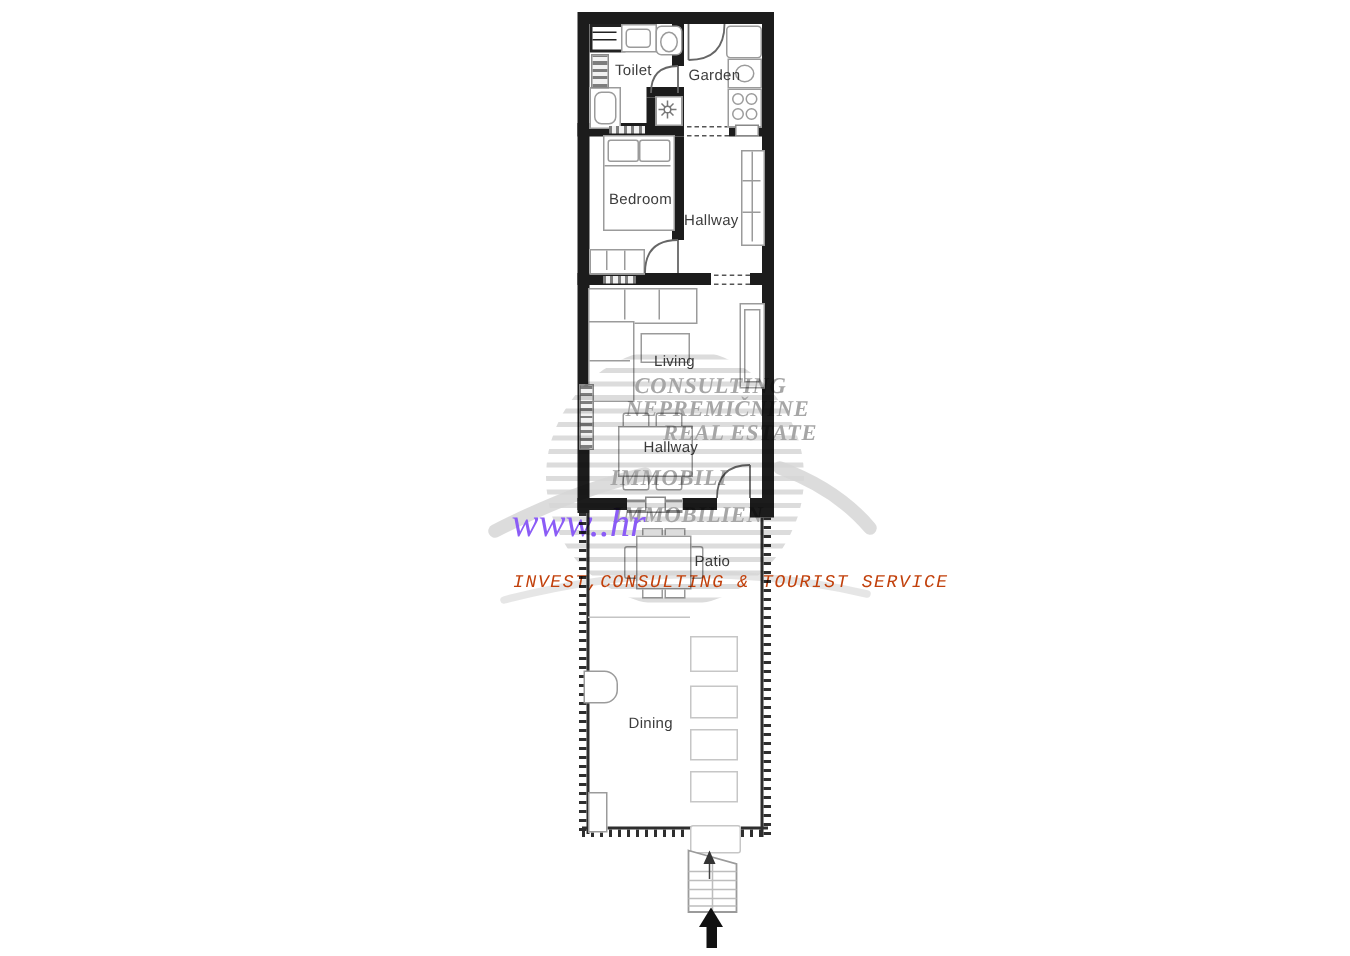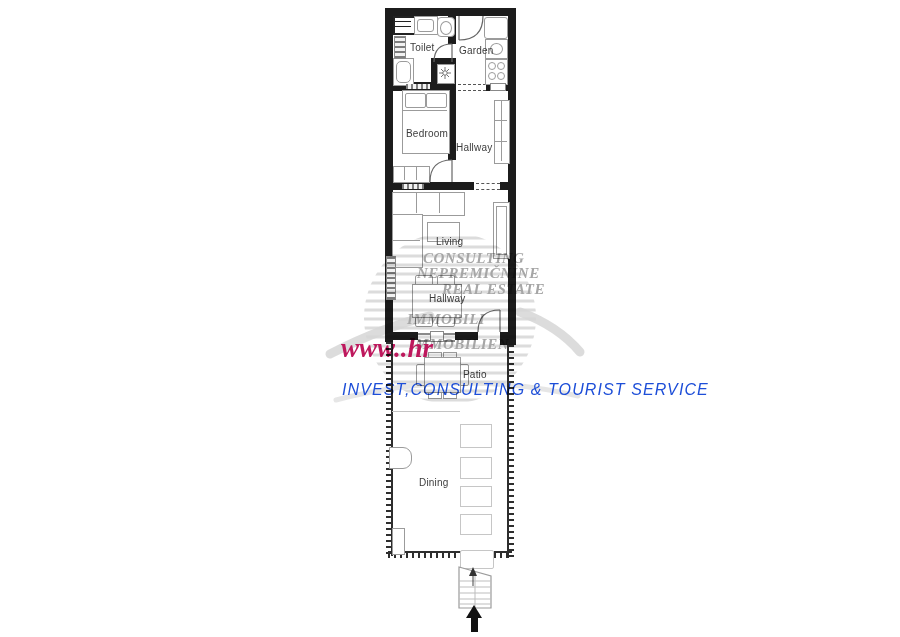--- a/index.html
+++ b/index.html
@@ -20,26 +20,26 @@
   .fence-right{position:absolute;width:5px;background:repeating-linear-gradient(180deg,#2e2e2e 0 2px,transparent 2px 6px);border-left:2px solid #2e2e2e;z-index:2;}
   .fence-bottom{position:absolute;height:5px;background:repeating-linear-gradient(90deg,#2e2e2e 0 2px,transparent 2px 6px);border-top:2px solid #2e2e2e;z-index:2;}
   .room-label{position:absolute;font-size:10px;color:#3c3c3c;letter-spacing:.2px;z-index:4;white-space:nowrap;}
   .circle{border-radius:50%;}
   #plan-svg{position:absolute;left:0;top:0;z-index:3;}
   
   #watermark{position:absolute;inset:0;z-index:5;mix-blend-mode:multiply;pointer-events:none;}
   .wm-lang{position:absolute;font-family:"Liberation Serif",serif;font-style:italic;font-weight:bold;
            font-size:15px;color:#a6a6a6;letter-spacing:.5px;white-space:nowrap;}
   .wm-url{position:absolute;left:341px;top:333px;display:flex;align-items:baseline;
-          font-family:"Liberation Serif",serif;font-style:italic;font-weight:bold;color:#be185d;}
+          font-family:"Liberation Serif",serif;font-style:italic;font-weight:normal;color:#8b5cf6;}
   .wm-url .pre{font-size:27px;}
   .wm-url .name{font-size:53px;letter-spacing:5px;line-height:48px;}
   .wm-url .suf{font-size:27px;}
-  .wm-slogan{position:absolute;left:342px;top:381px;font-family:Liberation Sans, sans-serif;
-             font-style:italic;font-size:16px;letter-spacing:1.1px;color:#1d4ed8;white-space:nowrap;}
+  .wm-slogan{position:absolute;left:342px;top:381px;font-family:Liberation Mono, monospace;
+             font-style:italic;font-size:12px;letter-spacing:1.1px;color:#c2410c;white-space:nowrap;}
 </style>
 </head>
 <body>
 
 <div id="canvas">
 
   <div class="wall" style="left:385px;top:8px;width:131px;height:8px;"></div>
   <div class="wall" style="left:385px;top:16px;width:8px;height:326px;"></div>
   <div class="wall" style="left:508px;top:16px;width:8px;height:326px;"></div>
   <div class="wall" style="left:385px;top:332px;width:33px;height:8px;"></div>

